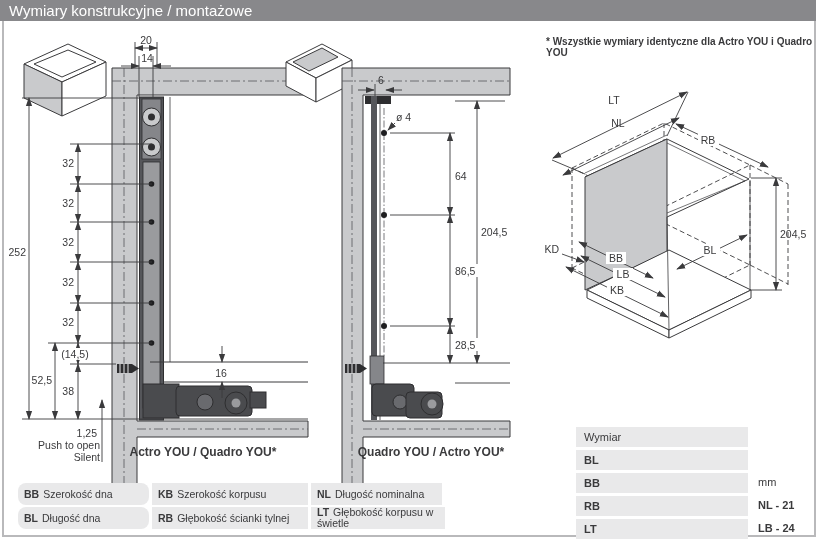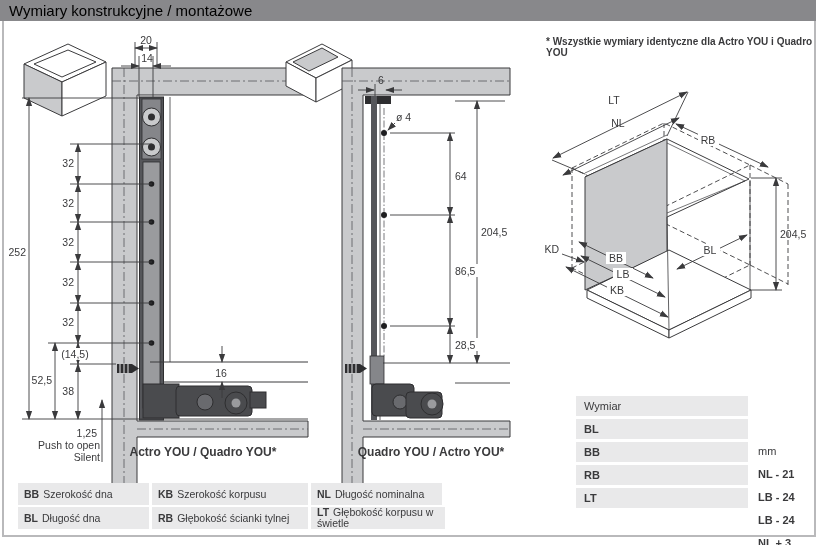--- a/index.html
+++ b/index.html
@@ -1,39 +1,39 @@
 <!DOCTYPE html>
 <html><head>
 <meta charset="utf-8">
 <style>
   html,body{margin:0;padding:0;background:#fff;}
   .page{position:relative;width:824px;height:545px;background:#fff;overflow:hidden;
         font-family:"Liberation Sans",sans-serif;color:#3a3a3c;}
   .titlebar{position:absolute;left:0;top:0;width:816px;height:21px;background:#88888b;
-            color:#000000;font-size:15px;line-height:21px;padding-left:9px;box-sizing:border-box;
+            color:#ffffff;font-size:15px;line-height:21px;padding-left:9px;box-sizing:border-box;
             white-space:nowrap;}
   .border-left{position:absolute;left:2px;top:21px;width:2px;height:514px;background:#b9b9bb;}
   .border-right{position:absolute;left:814px;top:21px;width:2px;height:516px;background:#b9b9bb;}
   .border-bottom{position:absolute;left:2px;top:535px;width:814px;height:2px;background:#b9b9bb;}
   .note{position:absolute;left:546px;top:36px;width:272px;font-size:10px;font-weight:bold;}
   svg{position:absolute;left:0;top:0;}
   svg text{font-family:"Liberation Sans",sans-serif;font-size:10.5px;fill:#3a3a3c;}
   svg text.cap{font-size:12px;font-weight:bold;}
   
-  .dims-table{position:absolute;left:576px;top:396px;width:238px;font-size:11px;}
+  .dims-table{position:absolute;left:576px;top:427px;width:238px;font-size:11px;}
   .dt-row{display:flex;height:20px;line-height:20px;margin-bottom:3px;}
   .dt-c1{width:172px;background:#e9e9ea;padding-left:8px;box-sizing:border-box;}
   .dt-c2{width:64px;background:#e9e9ea;padding-left:8px;box-sizing:border-box;margin-left:2px;margin-top:45px;}
   .dt-row.data{font-weight:bold;}
   
   .legend{position:absolute;left:18px;top:483px;width:536px;font-size:10.5px;}
   .lg-row{display:flex;height:22px;margin-bottom:2px;}
   .lg-cell{background:#e9e9ea;margin-right:3px;display:flex;align-items:center;
            padding-left:6px;padding-right:2px;box-sizing:border-box;line-height:11px;}
-  .lg-c1{width:131px;}.lg-c2{width:156px;}.lg-c3{width:131px;}.lg-c4{width:134px;margin-right:0;}
+  .lg-c1{width:131px;border-radius:8px;}.lg-c2{width:156px;}.lg-c3{width:131px;}.lg-c4{width:134px;margin-right:0;}
   .abbr{font-weight:bold;margin-right:4px;white-space:nowrap;}
 </style>
 </head>
 <body>
 
 <div class="page">
 
   <div class="titlebar">Wymiary konstrukcyjne / montażowe</div>
   <div class="border-left"></div>
   <div class="border-right"></div>

